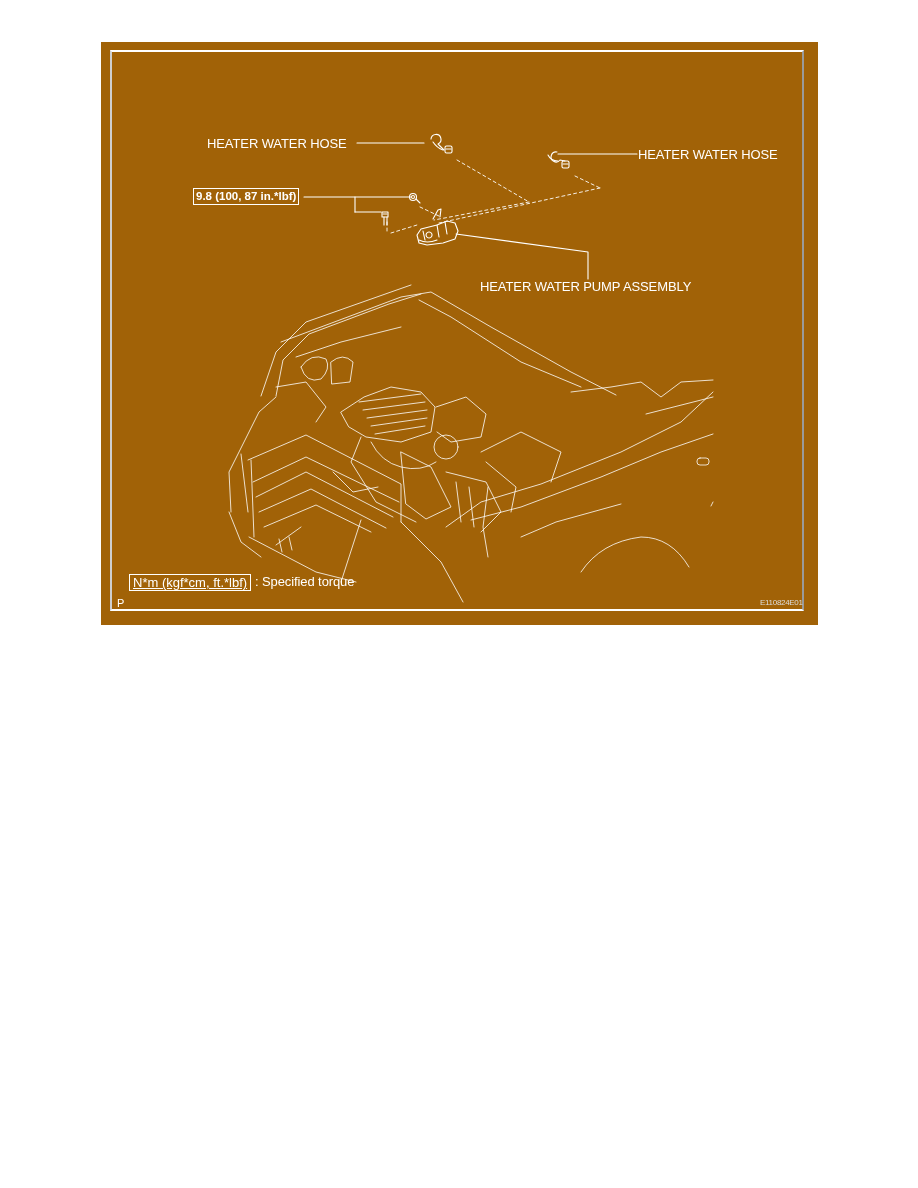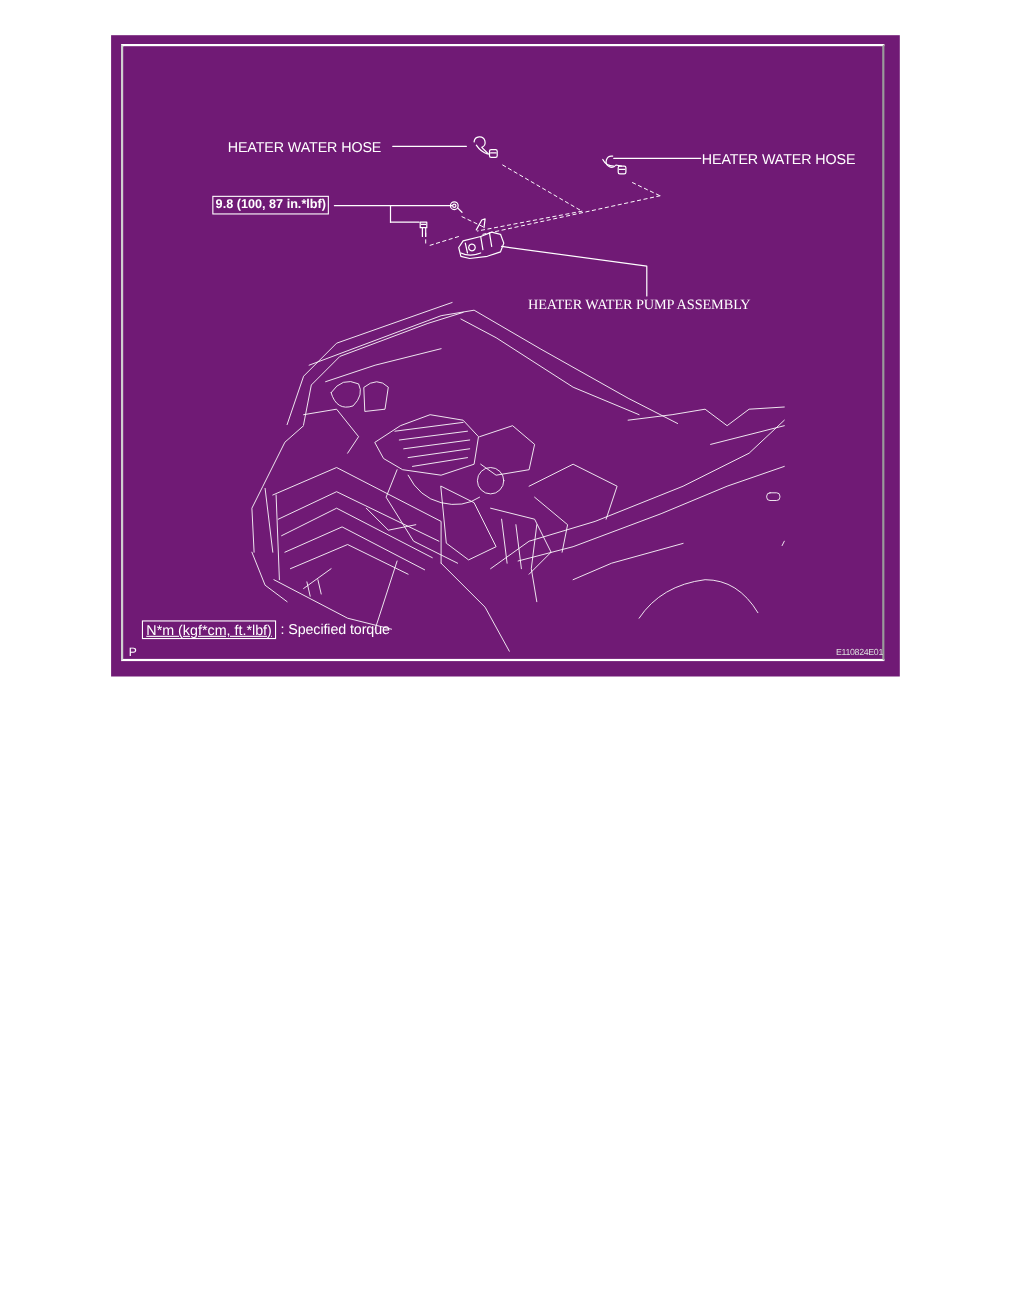--- a/index.html
+++ b/index.html
@@ -10,24 +10,24 @@
     body {
       width: 918px;
       height: 1188px;
       position: relative;
       overflow: hidden;
       font-family: "Liberation Sans", "DejaVu Sans", sans-serif;
     }
     .figure {
       position: absolute;
       left: 101px;
-      top: 32px;
+      top: 42px;
       width: 717px;
       height: 583px;
-      background: #701a75;
+      background: #a16207;
     }
     .inner-frame {
       position: absolute;
       left: 9px;
       top: 8px;
       width: 694px;
       height: 561px;
       border-top: 2px solid #ffffff;
       border-left: 2px solid #cfcfcf;
       border-right: 2px solid #9a9a9a;
@@ -214,21 +214,21 @@
       </g>
     </g>
   </svg>
 
   <div class="label" style="left:106px; top:95px;">HEATER WATER HOSE</div>
 
   <div class="label" style="left:537px; top:106px;">HEATER WATER HOSE</div>
 
   <div class="torque-box" style="left:92px; top:146px;">9.8 (100, 87 in.*lbf)</div>
 
-  <div class="label" style="left:379px; top:238px;font-family:Liberation Serif, serif;">HEATER WATER PUMP ASSEMBLY</div>
+  <div class="label" style="left:379px; top:238px;">HEATER WATER PUMP ASSEMBLY</div>
 
   <div class="legend-box" style="left:28px; top:532px;text-decoration:underline;">N*m (kgf*cm, ft.*lbf)</div>
   <div class="label" style="left:154px; top:533px;text-align:center;">: Specified torque</div>
 
   <div class="small" style="left:16px; top:555px;">P</div>
 
   <div class="figid" style="left:659px; top:556px;">E110824E01</div>
 </div>
 
 </body></html>

